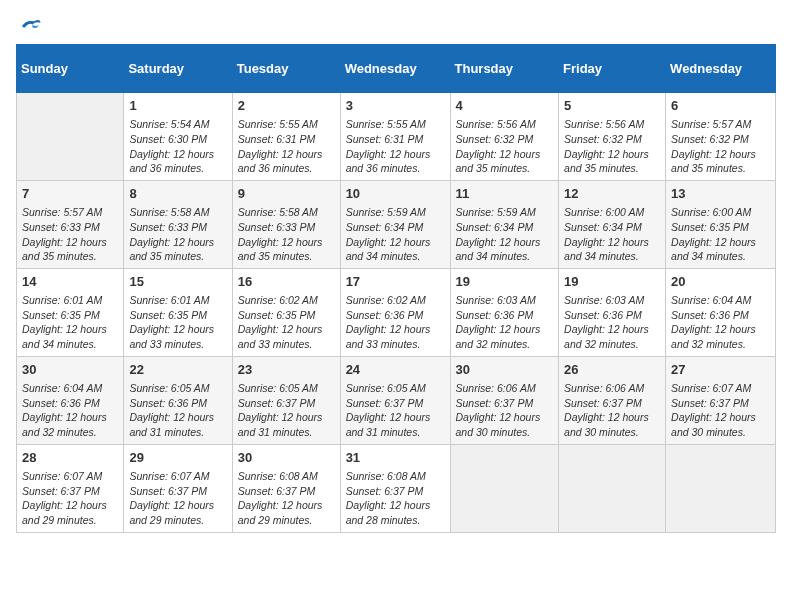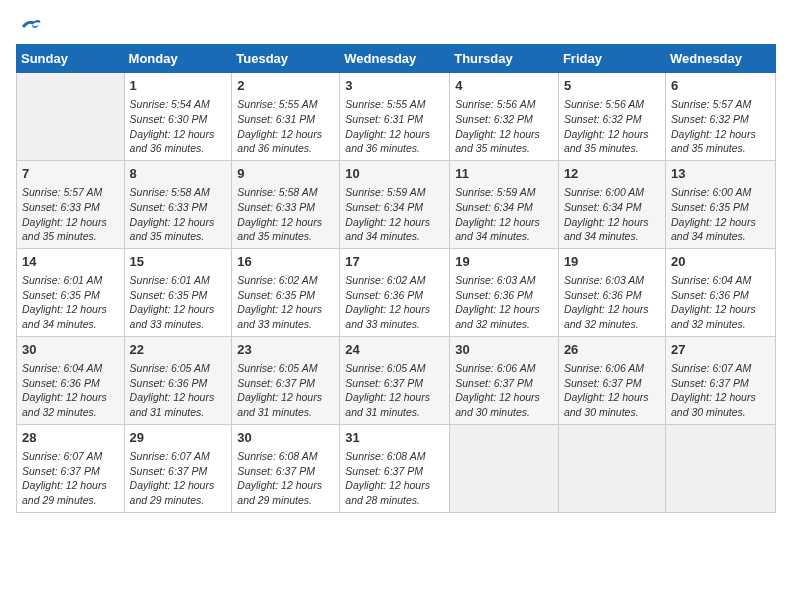--- a/index.html
+++ b/index.html
@@ -36,21 +36,21 @@
       color: #555;
     }
     table {
       width: 100%;
       border-collapse: collapse;
       font-size: 11px;
     }
     thead tr th {
       background-color: #1a6bb5;
       color: white;
-      padding: 6px 4px;
+      padding: 16px 4px;
       text-align: left;
       font-size: 13px;
       font-weight: bold;
       border: 1px solid #1a6bb5;
     }
     tbody tr td {
       vertical-align: top;
       padding: 4px 5px;
       border: 1px solid #ccc;
       height: 80px;
@@ -98,21 +98,21 @@
   <div class="title-section">
     <div class="month-title"></div>
     <div class="subtitle"></div>
   </div>
 </div>
 
 <table>
   <thead>
     <tr>
     <th>Sunday</th>
-        <th>Monday</th>
+        <th>Saturday</th>
         <th>Tuesday</th>
         <th>Wednesday</th>
         <th>Thursday</th>
         <th>Friday</th>
         <th>Wednesday</th>
       </tr>
   </thead>
   <tbody id="calendar-body">
   <tr>
         <td class="empty"></td>

